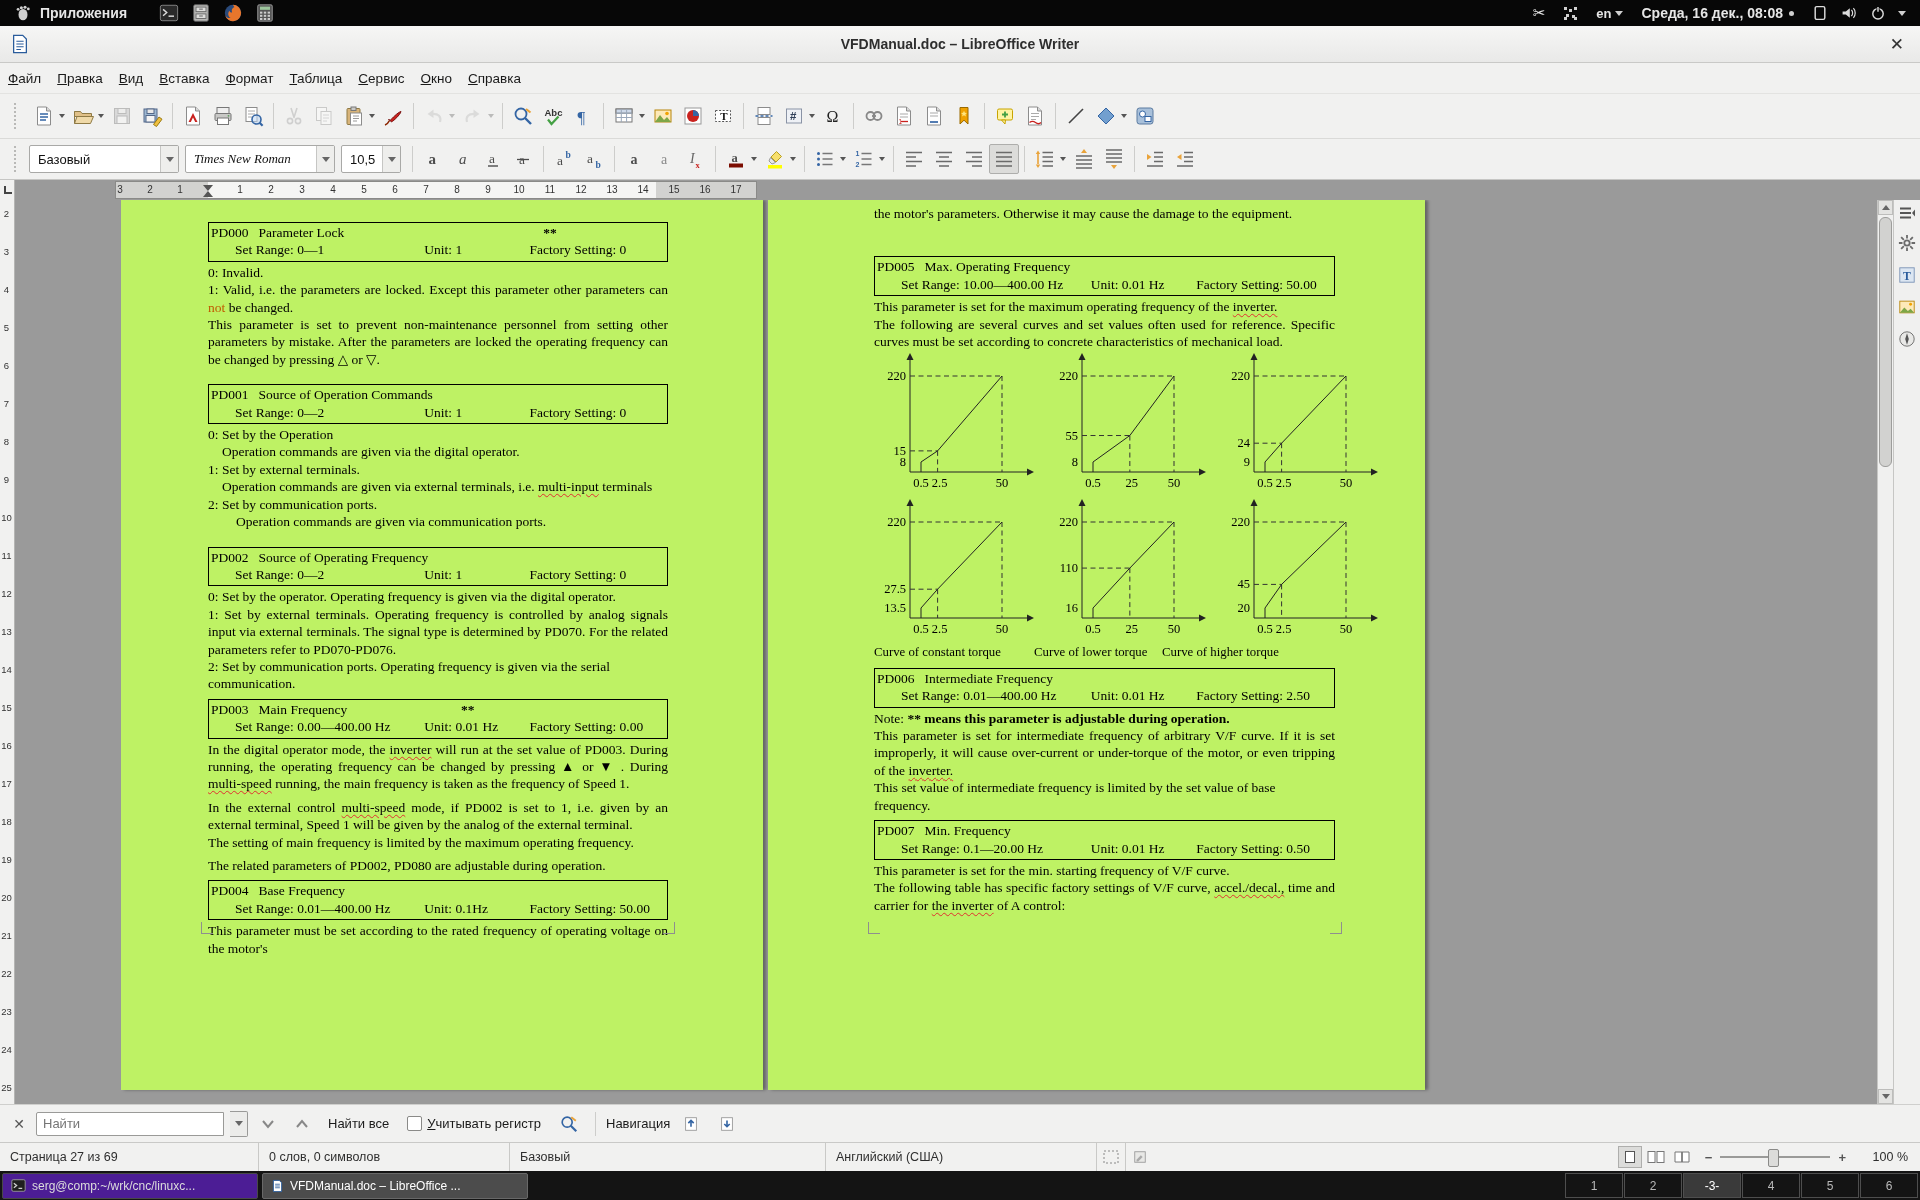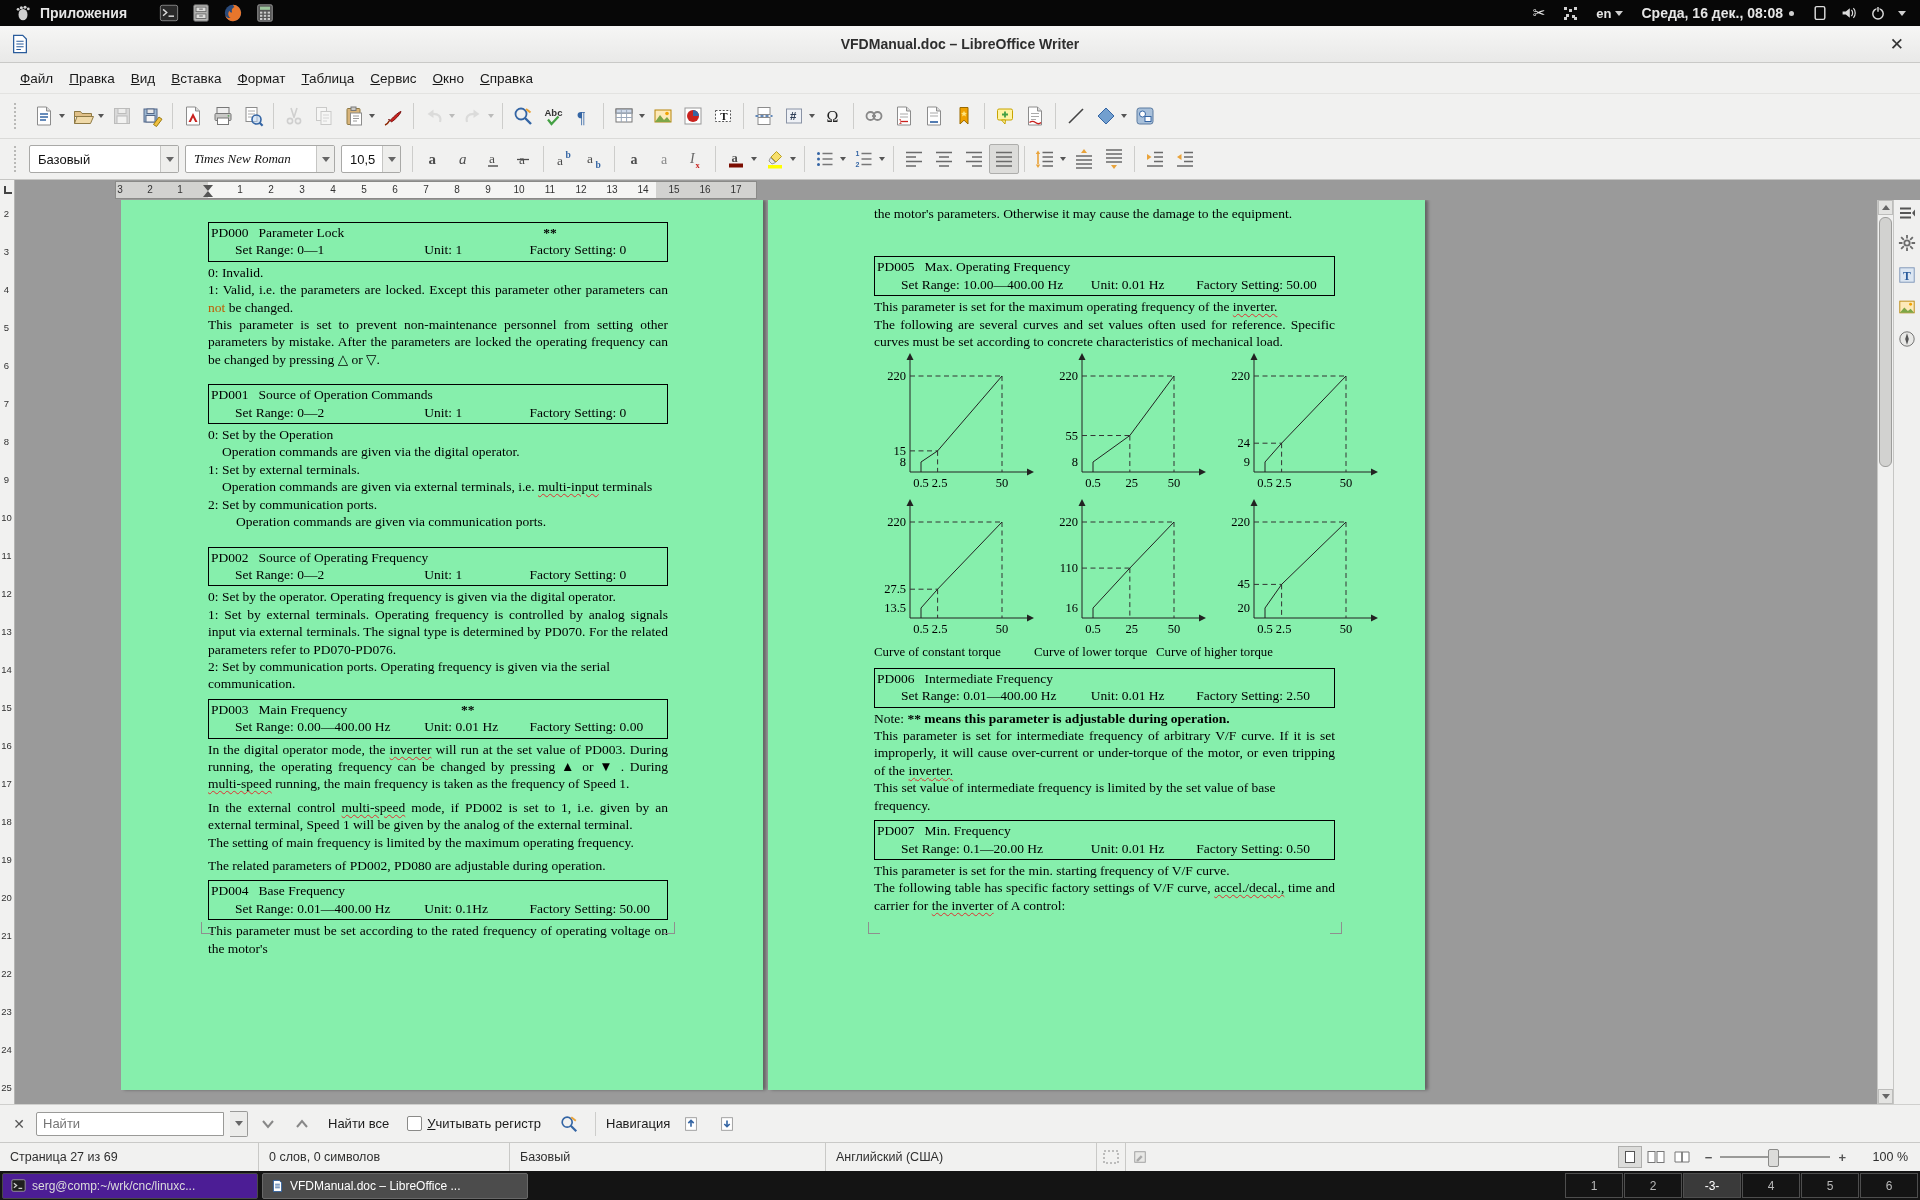--- a/index.html
+++ b/index.html
@@ -19,21 +19,21 @@
   .dot{width:5px;height:5px;border-radius:50%;background:#cfcfcf;display:inline-block;}
   .sysicons{display:flex;align-items:center;gap:12px;}
 
   
   .titlebar{height:36px;background:linear-gradient(#f6f6f5,#e9e9e8);border-bottom:1px solid #c9c9c7;
     display:flex;align-items:center;position:relative;flex:0 0 auto;}
   .tb-icon{margin-left:10px;}
   .tb-title{position:absolute;left:0;right:0;text-align:center;font-size:14px;font-weight:bold;color:#2e2e2e;}
   .tb-close{margin-left:auto;margin-right:16px;font-size:17px;color:#333;z-index:2;cursor:default;}
 
-  .menubar{height:30px;background:#f1f1f0;display:flex;align-items:center;padding-left:12px;flex:0 0 auto;}
+  .menubar{height:30px;background:#f1f1f0;display:flex;align-items:center;padding-left:0;flex:0 0 auto;}
   .menu-item{padding:4px 8px;font-size:13.5px;color:#1a1a1a;cursor:default;}
   .menu-item::first-letter{text-decoration:underline;}
 
   .toolbar{background:#f1f1f0;display:flex;align-items:center;flex:0 0 auto;}
   .tb1{height:44px;border-top:1px solid #e3e3e1;padding-left:14px;}
   .tb2{height:40px;border-top:1px solid #dadad8;border-bottom:1px solid #c6c6c4;padding-left:14px;}
   .grip{width:5px;height:26px;margin-right:8px;border-left:2px dotted #b9b9b7;}
   .tbtn{width:28px;height:28px;display:flex;align-items:center;justify-content:center;border:1px solid transparent;border-radius:2px;}
   .tbtn.active{background:#dcdcda;border:1px solid #aeaeac;}
   .tbtn .dis{filter:grayscale(1);opacity:.38;}
@@ -53,21 +53,21 @@
   .hr-margin{position:absolute;top:0;bottom:0;background:#d2d2d0;}
   .hr-num{position:absolute;top:2px;font-size:10px;color:#333;transform:translateX(-50%);}
   .hr-marker{position:absolute;top:3px;width:0;height:0;}
   .hr-marker:before{content:"";position:absolute;left:-5px;top:0;border-left:5px solid transparent;border-right:5px solid transparent;border-top:6px solid #555;}
   .hr-marker:after{content:"";position:absolute;left:-5px;top:6px;border-left:5px solid transparent;border-right:5px solid transparent;border-bottom:6px solid #555;}
 
   
   .docarea{flex:1;position:relative;background:#9a9a9a;overflow:hidden;}
   .vruler{position:absolute;left:0;top:0;bottom:0;width:14px;background:#f1f1f0;border-right:1px solid #b5b5b3;}
   .vr-num{position:absolute;left:0;width:13px;text-align:center;font-size:9.5px;color:#333;}
-  .page{position:absolute;top:0;bottom:14px;background:#86efac;box-shadow:3px 0 3px rgba(0,0,0,.35);}
+  .page{position:absolute;top:0;bottom:14px;background:#bef264;box-shadow:3px 0 3px rgba(0,0,0,.35);}
   .page-l{left:121px;width:642px;}
   .page-r{left:768px;width:657px;}
   .page-content{position:relative;font-family:"Liberation Serif",serif;font-size:13.5px;line-height:17.4px;color:#000;}
   .pc-l{padding:22px 95px 0 87px;}
   .pc-r{padding:5px 90px 0 106px;}
   .dp{margin:0;min-height:17px;}
   .just{text-align:justify;}
   .ind{padding-left:14px;}
   .ind2{padding-left:28px;}
   .wavy{text-decoration:underline;text-decoration-style:wavy;text-decoration-color:#e03030;text-decoration-thickness:1px;text-underline-offset:2px;}
@@ -78,21 +78,21 @@
   .pbr1{padding-left:2px;white-space:nowrap;}
   .pcode{margin-right:10px;}
   .pstars{position:absolute;top:1px;font-weight:bold;}
   .pbr2{display:flex;}
   .pc1{width:47%;padding-left:26px;box-sizing:border-box;white-space:nowrap;}
   .pc2{width:23%;white-space:nowrap;}
   .pc3{flex:1;white-space:nowrap;}
   .graphs{width:518px;display:flex;flex-wrap:wrap;}
   .gcell{width:172px;height:146px;}
   .captions{display:flex;margin-top:2px;font-size:12.8px;white-space:nowrap;}
-  .cap1{width:152px;} .cap2{width:116px;margin-left:8px;} .cap3{flex:1;margin-left:6px;}
+  .cap1{width:152px;} .cap2{width:116px;margin-left:8px;} .cap3{flex:1;margin-left:12px;}
   .cmark{position:absolute;width:11px;height:11px;top:722px;}
   .cm-l{border-left:1px solid #8f8f8f;border-bottom:1px solid #8f8f8f;}
   .cm-r{border-right:1px solid #8f8f8f;border-bottom:1px solid #8f8f8f;}
 
   .vscroll{position:absolute;right:26px;top:0;bottom:0;width:16px;background:#f0f0ef;border-left:1px solid #c6c6c4;}
   .vs-btn{position:absolute;left:0;width:15px;height:15px;background:#e4e4e2;border:1px solid #bdbdbb;box-sizing:border-box;display:flex;align-items:center;justify-content:center;}
   .vs-up{top:0;} .vs-dn{bottom:0;}
   .vs-tri-u{width:0;height:0;border-left:4px solid transparent;border-right:4px solid transparent;border-bottom:5px solid #666;}
   .vs-tri-d{width:0;height:0;border-left:4px solid transparent;border-right:4px solid transparent;border-top:5px solid #666;}
   .vs-thumb{position:absolute;left:1px;top:17px;width:13px;height:250px;background:#d2d2d0;border:1px solid #9d9d9b;border-radius:6px;box-sizing:border-box;}

